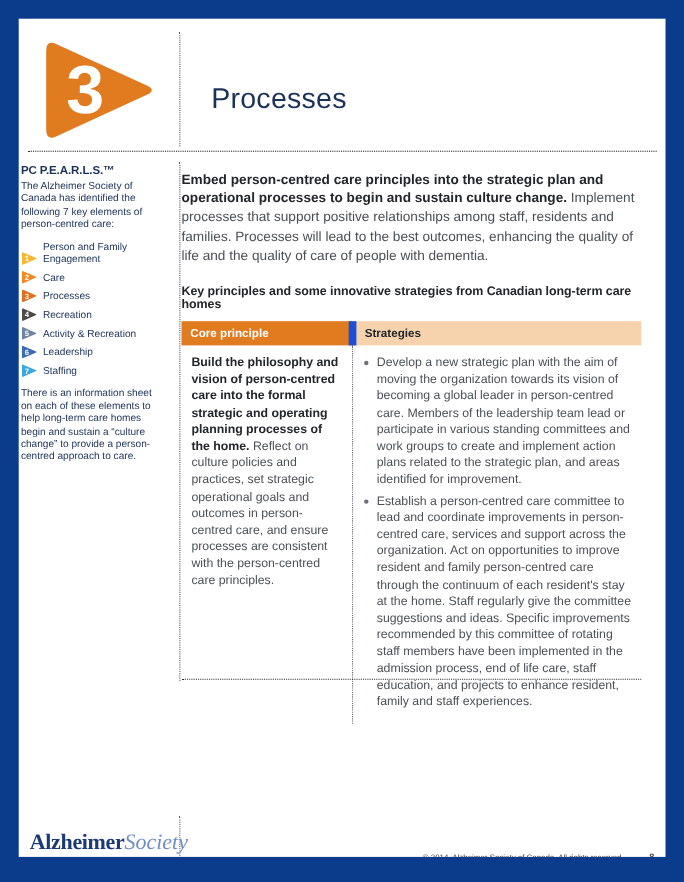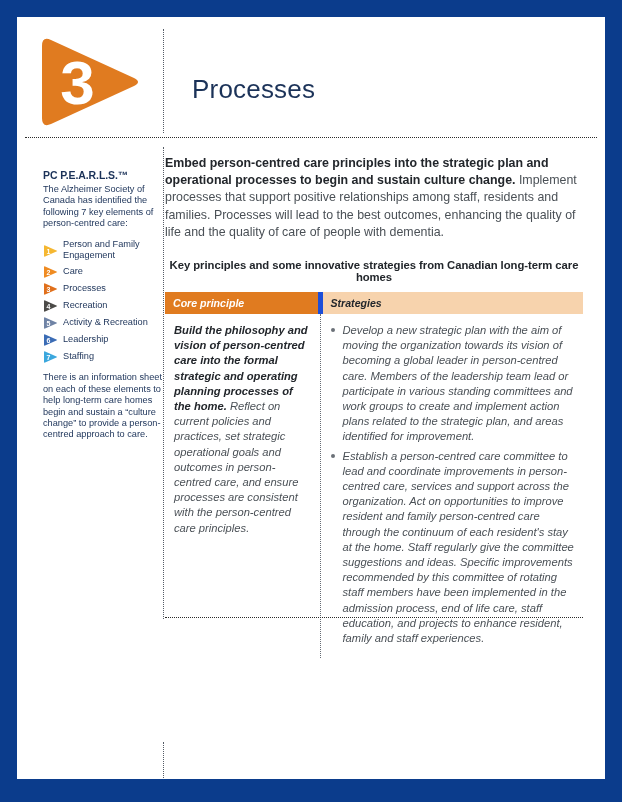--- a/index.html
+++ b/index.html
@@ -92,42 +92,41 @@
     left: 146px;
     top: 725px;
     width: 0px;
     height: 38px;
     border-left: 1px dotted #555c66;
   }
 
   
   #sidebar {
     position: absolute;
-    left: 26px;
+    left: 2px;
     top: 132px;
     width: 128px;
     color: #1b3258;
-    margin-top: 20px;
   }
   #pearls-title {
     font-size: 10.5px;
     font-weight: bold;
     color: #1b3258;
     letter-spacing: -0.1px;
     margin: 0 0 3px 0;
   }
   #pearls-intro {
     font-size: 9.2px;
     line-height: 11.4px;
     color: #1b3258;
     margin: 0 0 9px 0;
   }
   .pearl-item {
     display: flex;
-    align-items: center;
+    align-items: flex-end;
     margin-bottom: 4px;
   }
   .pearl-icon {
     flex: 0 0 auto;
     width: 15px;
     height: 12px;
     margin-right: 5px;
     margin-top: 1px;
     position: relative;
   }
@@ -161,48 +160,46 @@
   #lead-paragraph .lead-bold {
     font-weight: bold;
     color: #22262b;
   }
   #table-subtitle {
     font-size: 11.3px;
     font-weight: bold;
     color: #22262b;
     margin: 0 0 9px 0;
     letter-spacing: -0.05px;
-    text-align: center;
   }
 
   
   #principles-table {
     width: 418px;
     border-collapse: collapse;
     table-layout: fixed;
-    font-style: italic;
   }
   #principles-table col.c1 { width: 155px; }
   #principles-table col.c2 { width: 263px; }
   #principles-table th {
     text-align: left;
     vertical-align: middle;
     padding: 4px 8px 5px 8px;
     font-size: 10.6px;
     font-weight: bold;
     height: 13px;
   }
   th.head-core {
     background: #e07b20;
     color: #ffffff;
   }
   th.head-strat {
     background: #f7d3ad;
     color: #22262b;
-    border-left: 5px solid #1d4ed8;
+    border-left: 7px solid #1d4ed8;
   }
   #principles-table td {
     vertical-align: top;
     padding: 9px 9px 12px 9px;
     font-size: 11.2px;
     line-height: 15.2px;
     color: #4a5056;
   }
   td.cell-core {
     text-align: left;
@@ -403,32 +400,37 @@
         <col class="c2">
       </colgroup>
       <thead>
         <tr>
           <th class="head-core">Core principle</th>
           <th class="head-strat">Strategies</th>
         </tr>
       </thead>
       <tbody>
         <tr>
-          <td class="cell-core"><span class="core-bold">Build the philosophy and vision of person-centred care into the formal strategic and operating planning processes of the home.</span><span> Reflect on current policies and practices, set strategic operational goals and outcomes in person-centred care, and ensure processes are consistent with the person-centred care principles.</span></td>
+          <td class="cell-core"><span class="core-bold">Build the philosophy and vision of person-centred care into the formal strategic and operating planning processes of the home.</span><span> Reflect on culture policies and practices, set strategic operational goals and outcomes in person-centred care, and ensure processes are consistent with the person-centred care principles.</span></td>
           <td class="cell-strat">
             <div class="strategy-item">
               <span class="strategy-bullet"></span>
               <span>Develop a new strategic plan with the aim of moving the organization towards its vision of becoming a global leader in person-centred care. Members of the leadership team lead or participate in various standing committees and work groups to create and implement action plans related to the strategic plan, and areas identified for improvement.</span>
             </div>
             <div class="strategy-item">
               <span class="strategy-bullet"></span>
               <span>Establish a person-centred care committee to lead and coordinate improvements in person-centred care, services and support across the organization. Act on opportunities to improve resident and family person-centred care through the continuum of each resident's stay at the home. Staff regularly give the committee suggestions and ideas. Specific improvements recommended by this committee of rotating staff members have been implemented in the admission process, end of life care, staff education, and projects to enhance resident, family and staff experiences.</span>
             </div>
           </td>
         </tr>
       </tbody>
     </table>
 
     <div id="table-bottom-rule"></div>
   </div>
 
+  <div id="footer">
+    <div id="logo"><span id="logo-alzheimer">Alzheimer</span><span id="logo-society">Society</span></div>
+    <div id="copyright">© 2014, Alzheimer Society of Canada. All rights reserved.</div>
+    <div id="page-number">8</div>
+  </div>
 
 </div>
 
 </body></html>

